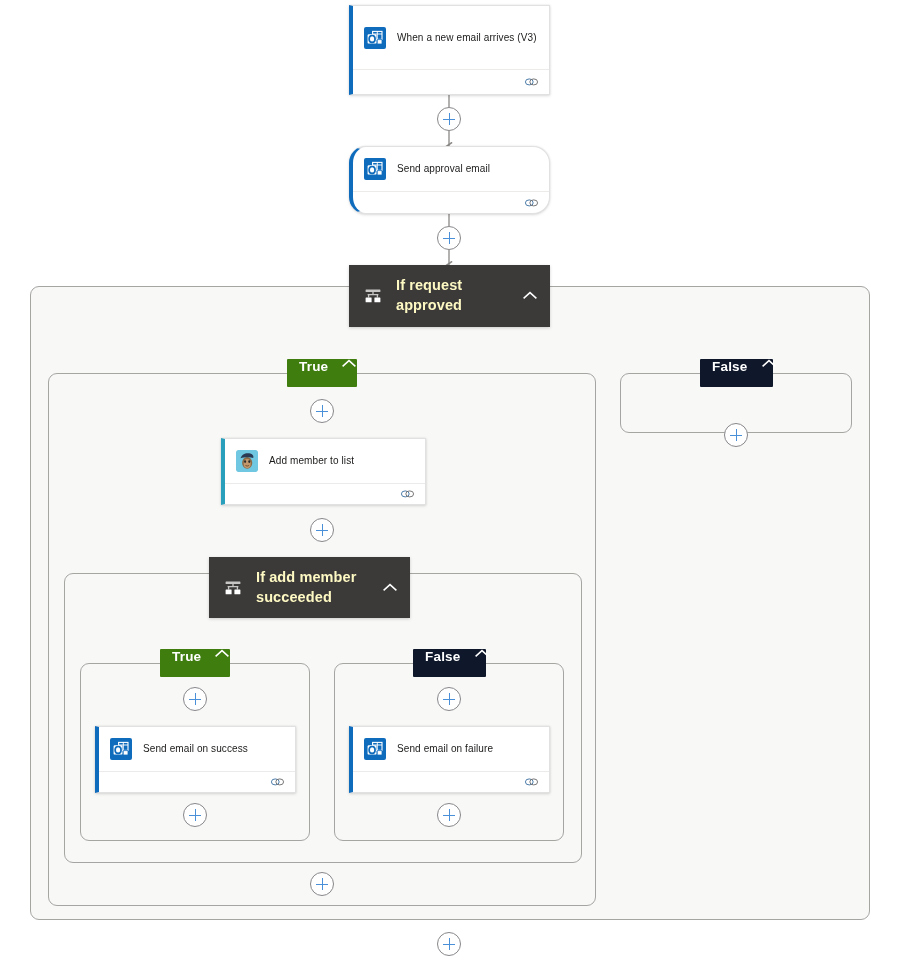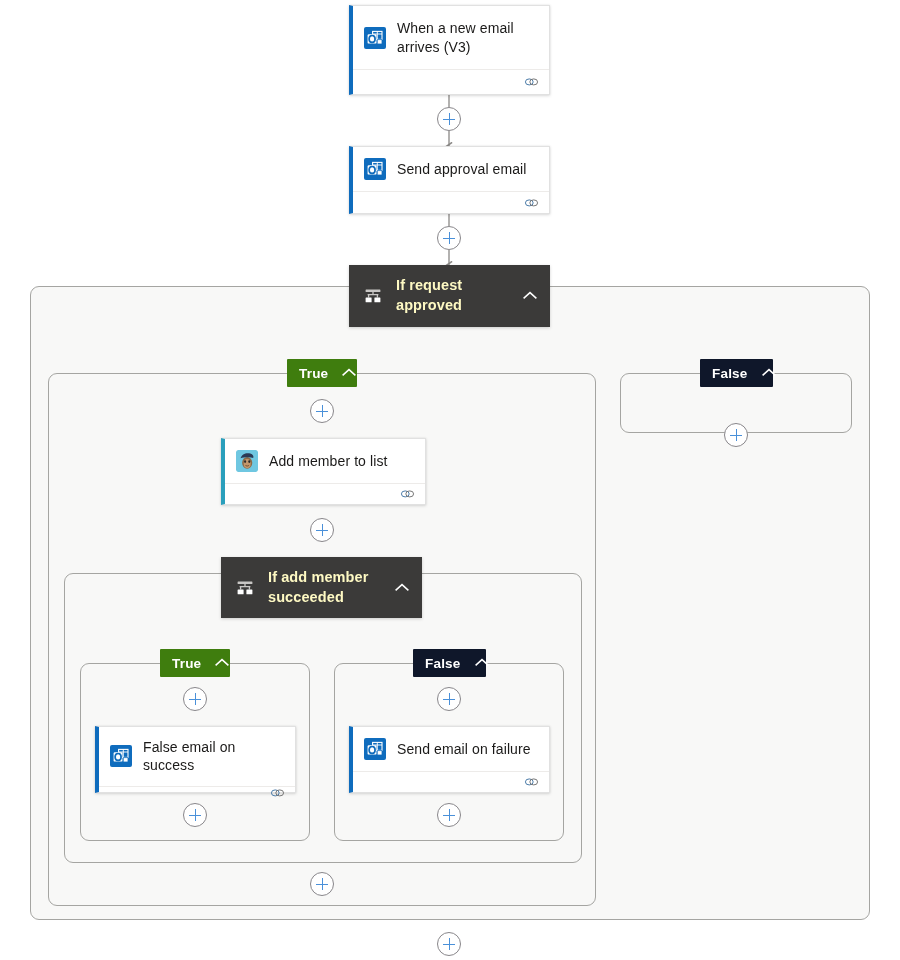--- a/index.html
+++ b/index.html
@@ -44,21 +44,21 @@
   }
   .card.mailchimp { border-left-color: #2a9fbc; }
   .card-body {
     display: flex;
     align-items: center;
     gap: 11px;
     padding: 11px 12px 11px 11px;
     flex: 1;
   }
   .card-title {
-    font-size: 14px;
+    font-size: 10px;
     color: #1b1a19;
     line-height: 1.32;
     font-weight: 400;
     letter-spacing: 0.1px;
   }
   .card-foot {
     border-top: 1px solid #edebe9;
     height: 25px;
     display: flex;
     align-items: center;
@@ -95,21 +95,20 @@
     flex: 1;
     letter-spacing: 0.1px;
   }
   .chev { width: 16px; height: 10px; flex: 0 0 16px; }
 
   
   .badge {
     position: absolute;
     height: 28px;
     display: flex;
-    align-items: center;
     gap: 13px;
     padding: 0 10px 0 12px;
     z-index: 8;
     border-radius: 1px;
   }
   .badge.true  { background: #3f7d0e; }
   .badge.false { background: #0f172a; }
   .badge-label {
     color: #ffffff;
     font-size: 13.5px;
@@ -203,21 +202,21 @@
       <div class="card-title">When a new email arrives (V3)</div>
     </div>
     <div class="card-foot">
       <svg class="link-icon" viewBox="0 0 17 13">
         <ellipse cx="6" cy="6.4" rx="4.4" ry="3.4" fill="none" stroke="#3b6fa0" stroke-width="1.1"></ellipse>
         <ellipse cx="11" cy="6.4" rx="4.4" ry="3.4" fill="none" stroke="#6b6b6b" stroke-width="1.1"></ellipse>
       </svg>
     </div>
   </div>
 
-  <div class="card" style="left:349px; top:146px; width:201px; height:68px;">
+  <div class="card" style="left:349px; top:146px; width:201px; height:68px;border-radius:17px;">
     <div class="card-body">
       <svg class="app-icon" viewBox="0 0 22 22">
         <rect width="22" height="22" fill="#0f6cbd"></rect>
         <rect x="8.6" y="4.4" width="9.4" height="8" fill="none" stroke="#ffffff" stroke-width="1.1"></rect>
         <line x1="8.6" y1="7" x2="18" y2="7" stroke="#ffffff" stroke-width="0.9"></line>
         <line x1="13.3" y1="4.4" x2="13.3" y2="12.4" stroke="#ffffff" stroke-width="0.9"></line>
         <rect x="3.6" y="7.2" width="9" height="9.4" rx="1.2" fill="#ffffff"></rect>
         <ellipse cx="8.1" cy="11.9" rx="3" ry="3.4" fill="none" stroke="#0f6cbd" stroke-width="1.7"></ellipse>
         <path d="M13.2 12.6 L18 12.6 L18 17 L13.2 17 Z" fill="#ffffff" stroke="#0f6cbd" stroke-width="0.8"></path>
       </svg>
@@ -272,21 +271,21 @@
       <div class="card-title">Add member to list</div>
     </div>
     <div class="card-foot">
       <svg class="link-icon" viewBox="0 0 17 13">
         <ellipse cx="6" cy="6.4" rx="4.4" ry="3.4" fill="none" stroke="#3b6fa0" stroke-width="1.1"></ellipse>
         <ellipse cx="11" cy="6.4" rx="4.4" ry="3.4" fill="none" stroke="#6b6b6b" stroke-width="1.1"></ellipse>
       </svg>
     </div>
   </div>
 
-  <div class="cond" style="left:221px; top:557px; width:201px; height:61px;">
+  <div class="cond" style="left:209px; top:557px; width:201px; height:61px;">
     <svg class="cond-icon" viewBox="0 0 20 20">
       <rect x="2.6" y="3.4" width="14.8" height="2.6" rx="0.5" fill="#c8c6c4"></rect>
       <path d="M10 6 L10 8.6 M4.6 8.6 L15.4 8.6 M5.6 8.6 L5.6 11.6 M14.4 8.6 L14.4 11.6" stroke="#c8c6c4" stroke-width="1.3" fill="none"></path>
       <rect x="2.6" y="11.6" width="6" height="4.6" rx="0.5" fill="#ffffff"></rect>
       <rect x="11.4" y="11.6" width="6" height="4.6" rx="0.5" fill="#ffffff"></rect>
     </svg>
     <div class="cond-title">If add member succeeded</div>
     <svg class="chev" viewBox="0 0 16 10">
       <path d="M1.6,7.4 L8,1.6 L14.4,7.4" fill="none" stroke="#ffffff" stroke-width="1.5"></path>
     </svg>
@@ -310,21 +309,21 @@
     <div class="card-body">
       <svg class="app-icon" viewBox="0 0 22 22">
         <rect width="22" height="22" fill="#0f6cbd"></rect>
         <rect x="8.6" y="4.4" width="9.4" height="8" fill="none" stroke="#ffffff" stroke-width="1.1"></rect>
         <line x1="8.6" y1="7" x2="18" y2="7" stroke="#ffffff" stroke-width="0.9"></line>
         <line x1="13.3" y1="4.4" x2="13.3" y2="12.4" stroke="#ffffff" stroke-width="0.9"></line>
         <rect x="3.6" y="7.2" width="9" height="9.4" rx="1.2" fill="#ffffff"></rect>
         <ellipse cx="8.1" cy="11.9" rx="3" ry="3.4" fill="none" stroke="#0f6cbd" stroke-width="1.7"></ellipse>
         <path d="M13.2 12.6 L18 12.6 L18 17 L13.2 17 Z" fill="#ffffff" stroke="#0f6cbd" stroke-width="0.8"></path>
       </svg>
-      <div class="card-title">False email on success</div>
+      <div class="card-title">Send email on success</div>
     </div>
     <div class="card-foot">
       <svg class="link-icon" viewBox="0 0 17 13">
         <ellipse cx="6" cy="6.4" rx="4.4" ry="3.4" fill="none" stroke="#3b6fa0" stroke-width="1.1"></ellipse>
         <ellipse cx="11" cy="6.4" rx="4.4" ry="3.4" fill="none" stroke="#6b6b6b" stroke-width="1.1"></ellipse>
       </svg>
     </div>
   </div>
 
   <div class="card" style="left:349px; top:726px; width:201px; height:67px;text-align:right;">

